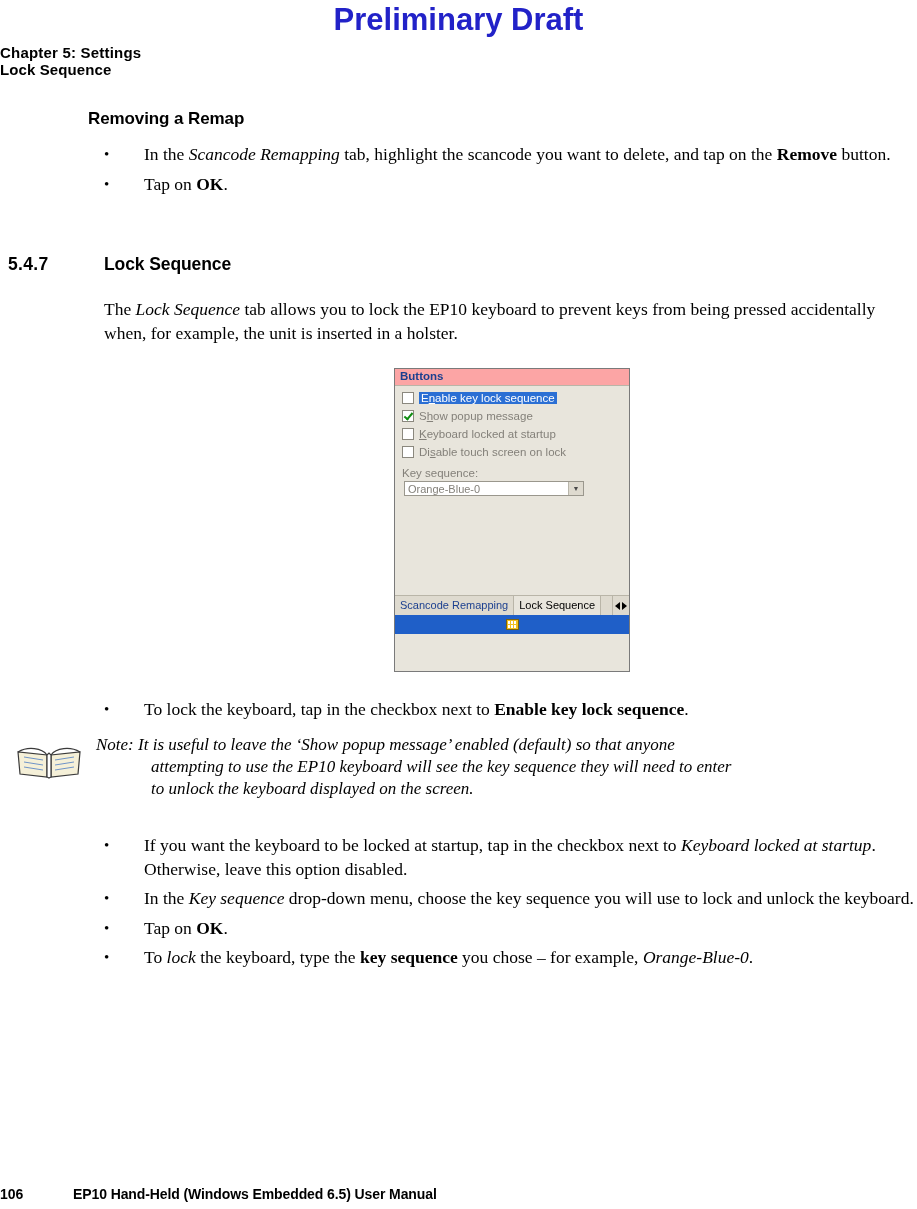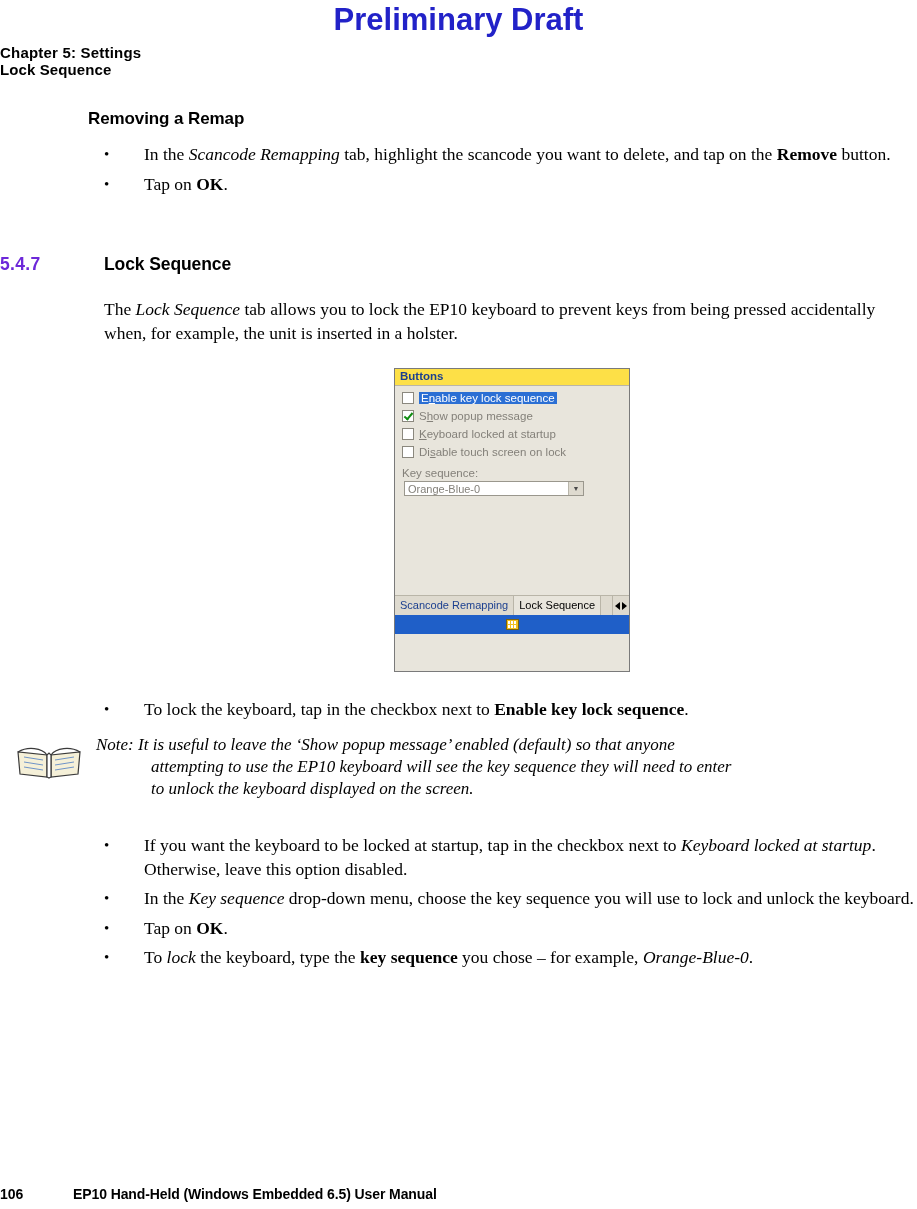--- a/index.html
+++ b/index.html
@@ -69,26 +69,26 @@
     font-size: 15px;
   }
   .bullet-text {
     display: block;
     padding-left: 40px;
   }
   .italic { font-style: italic; }
   .bold { font-weight: bold; }
   .section-num {
     position: absolute;
-    left: 0px;
+    left: 8px;
     top: 254px;
     font-family: "Liberation Sans", sans-serif;
     font-size: 17.5px;
     font-weight: bold;
-    color: #6d28d9;
+    color: #000000;
     letter-spacing: 0.3px;
   }
   .section-title {
     position: absolute;
     left: 104px;
     top: 254px;
     font-family: "Liberation Sans", sans-serif;
     font-size: 17.5px;
     font-weight: bold;
     color: #000000;
@@ -193,21 +193,21 @@
     border: 1px solid #89b4ee;
     color: #ffffff;
     font-size: 10.5px;
     font-weight: bold;
     padding: 0 3px;
     border-radius: 2px;
     line-height: 14px;
   }
   .dev-subbar {
     height: 17px;
-    background: #fde047;
+    background: #fca5a5;
     border-bottom: 1px solid #b9b5a8;
     color: #1b3f8f;
     font-size: 11.5px;
     font-weight: bold;
     padding: 1px 0 0 5px;
     box-sizing: border-box;
   }
   .dev-body {
     position: relative;
     height: 229px;

